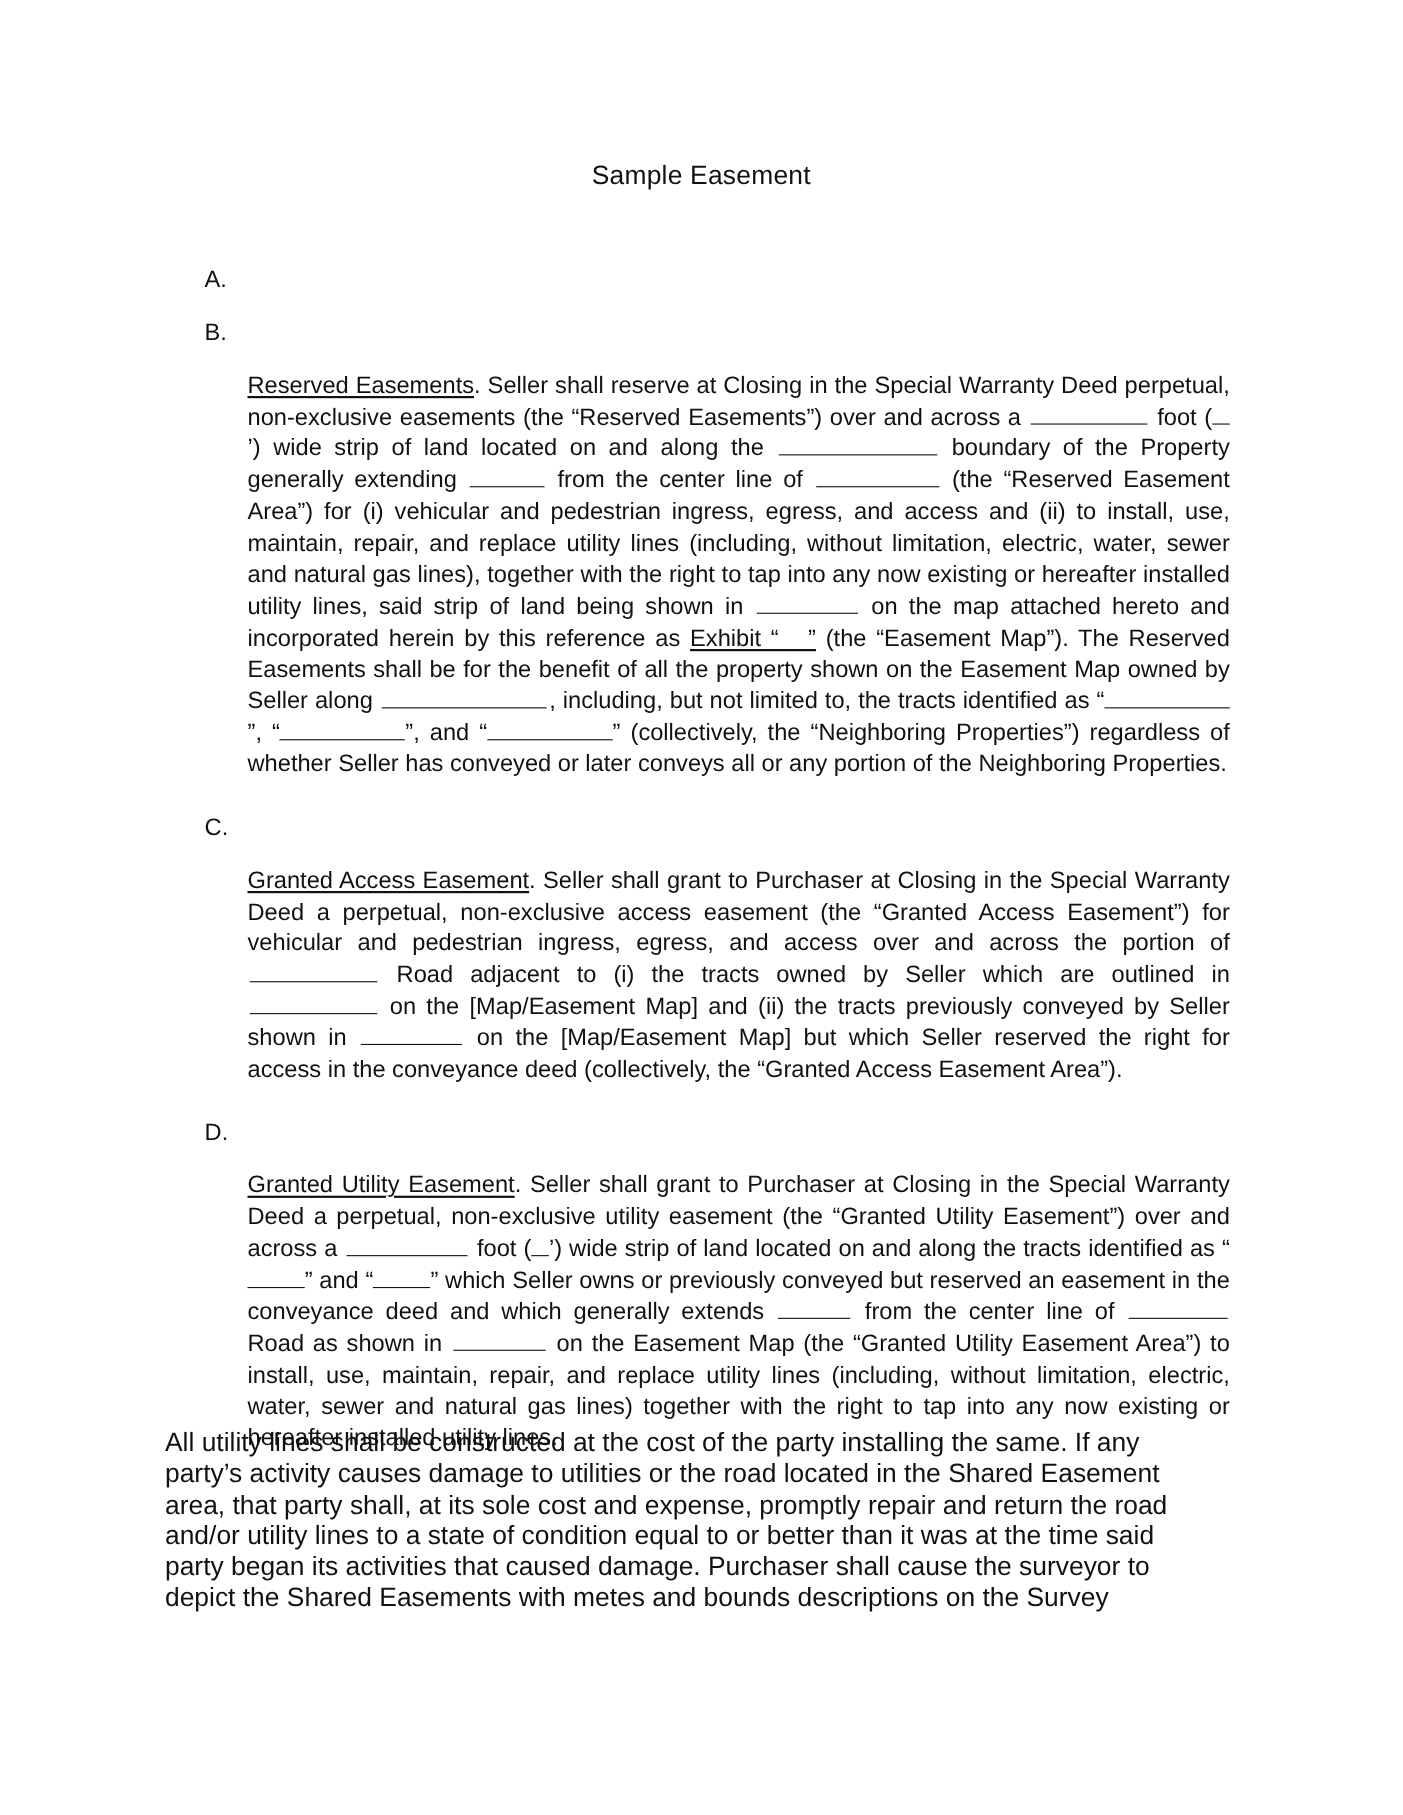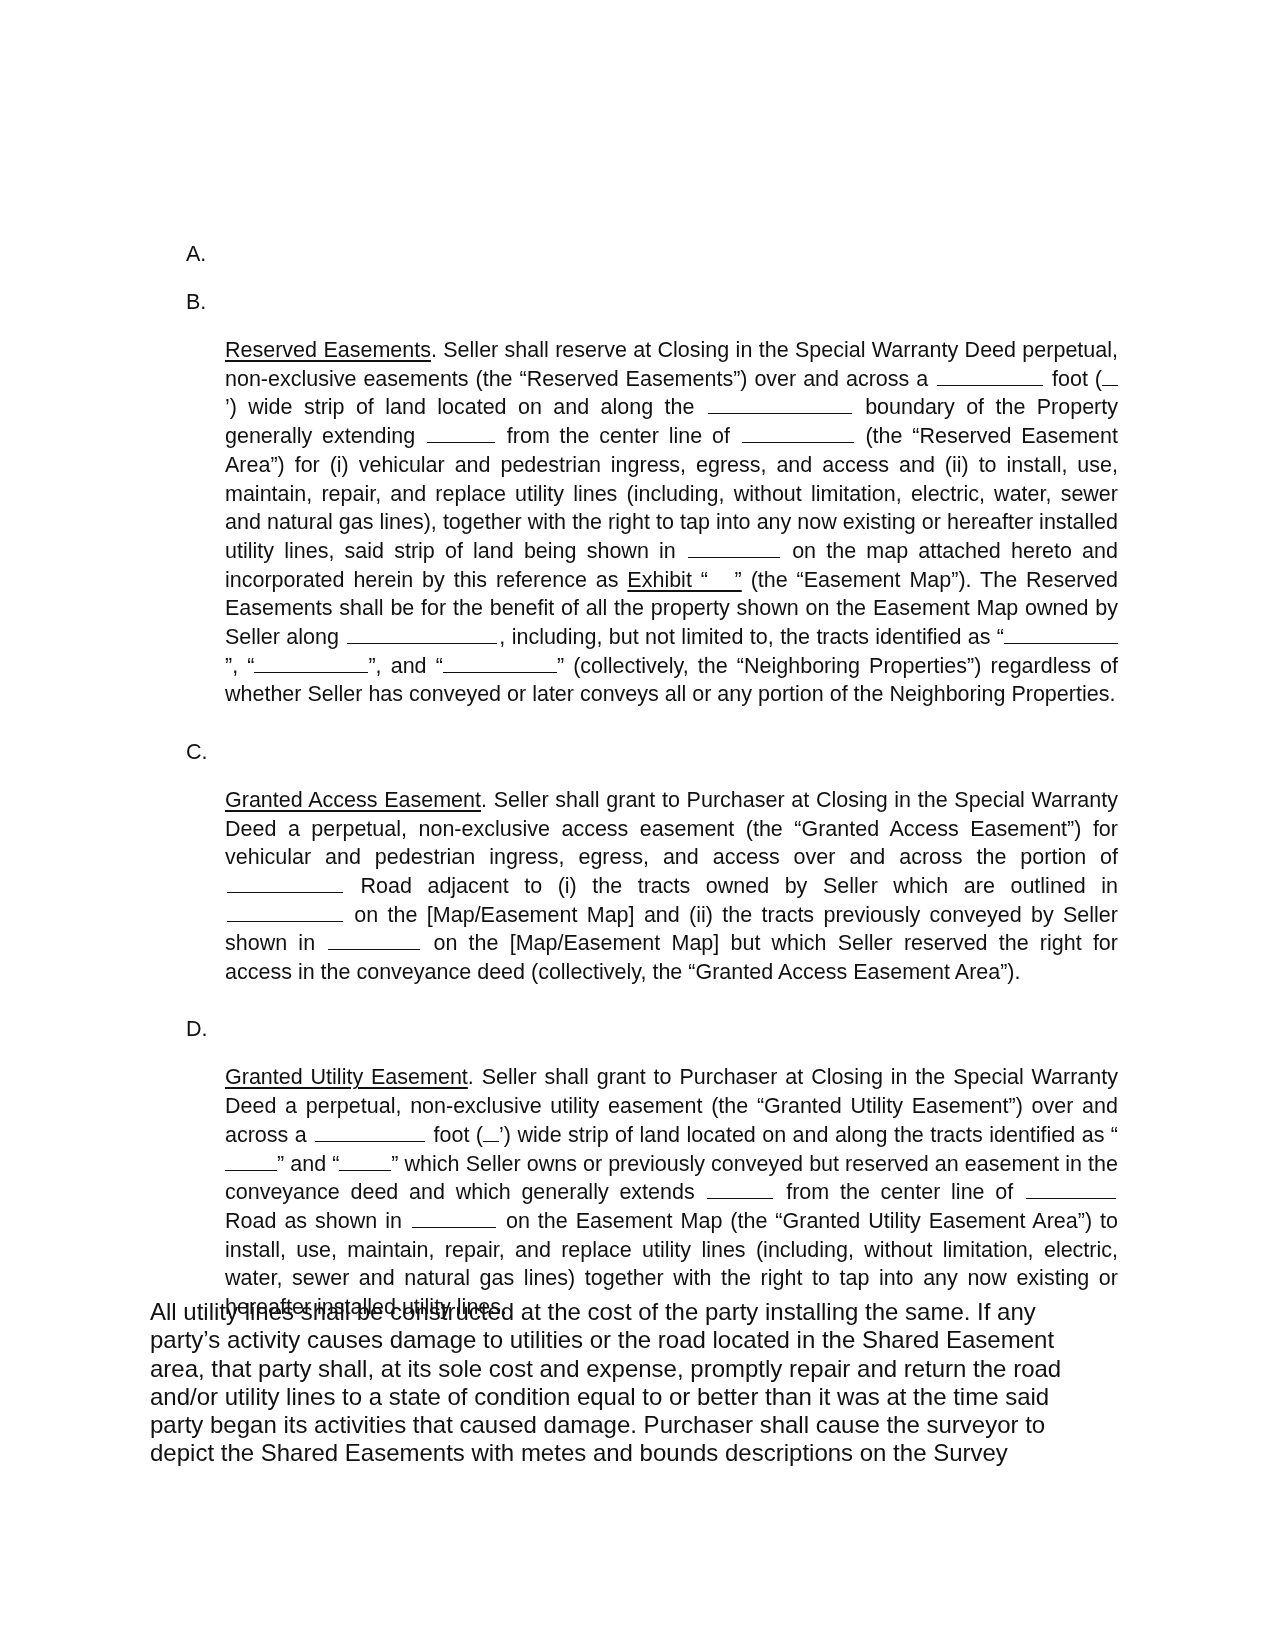--- a/index.html
+++ b/index.html
@@ -18,20 +18,21 @@
   .blank { display: inline-block; border-bottom: 1.5px solid #111; height: 20px; vertical-align: baseline; margin: 0 2px; }
   .closing {
     position: absolute; left: 150px; top: 1298px; width: 950px;
     font-family: "Liberation Sans", sans-serif; font-size: 24px; line-height: 28.3px; text-align: left;
   }
 </style>
 </head>
 <body>
 
 <div class="page">
+  <div class="title">Sample Easement</div>
 
   <div class="list">
 
     <div class="item">
       <span class="letter">A.</span>
       <span class="body"></span>
     </div>
 
     <div class="item">
       <span class="letter">B.</span>

